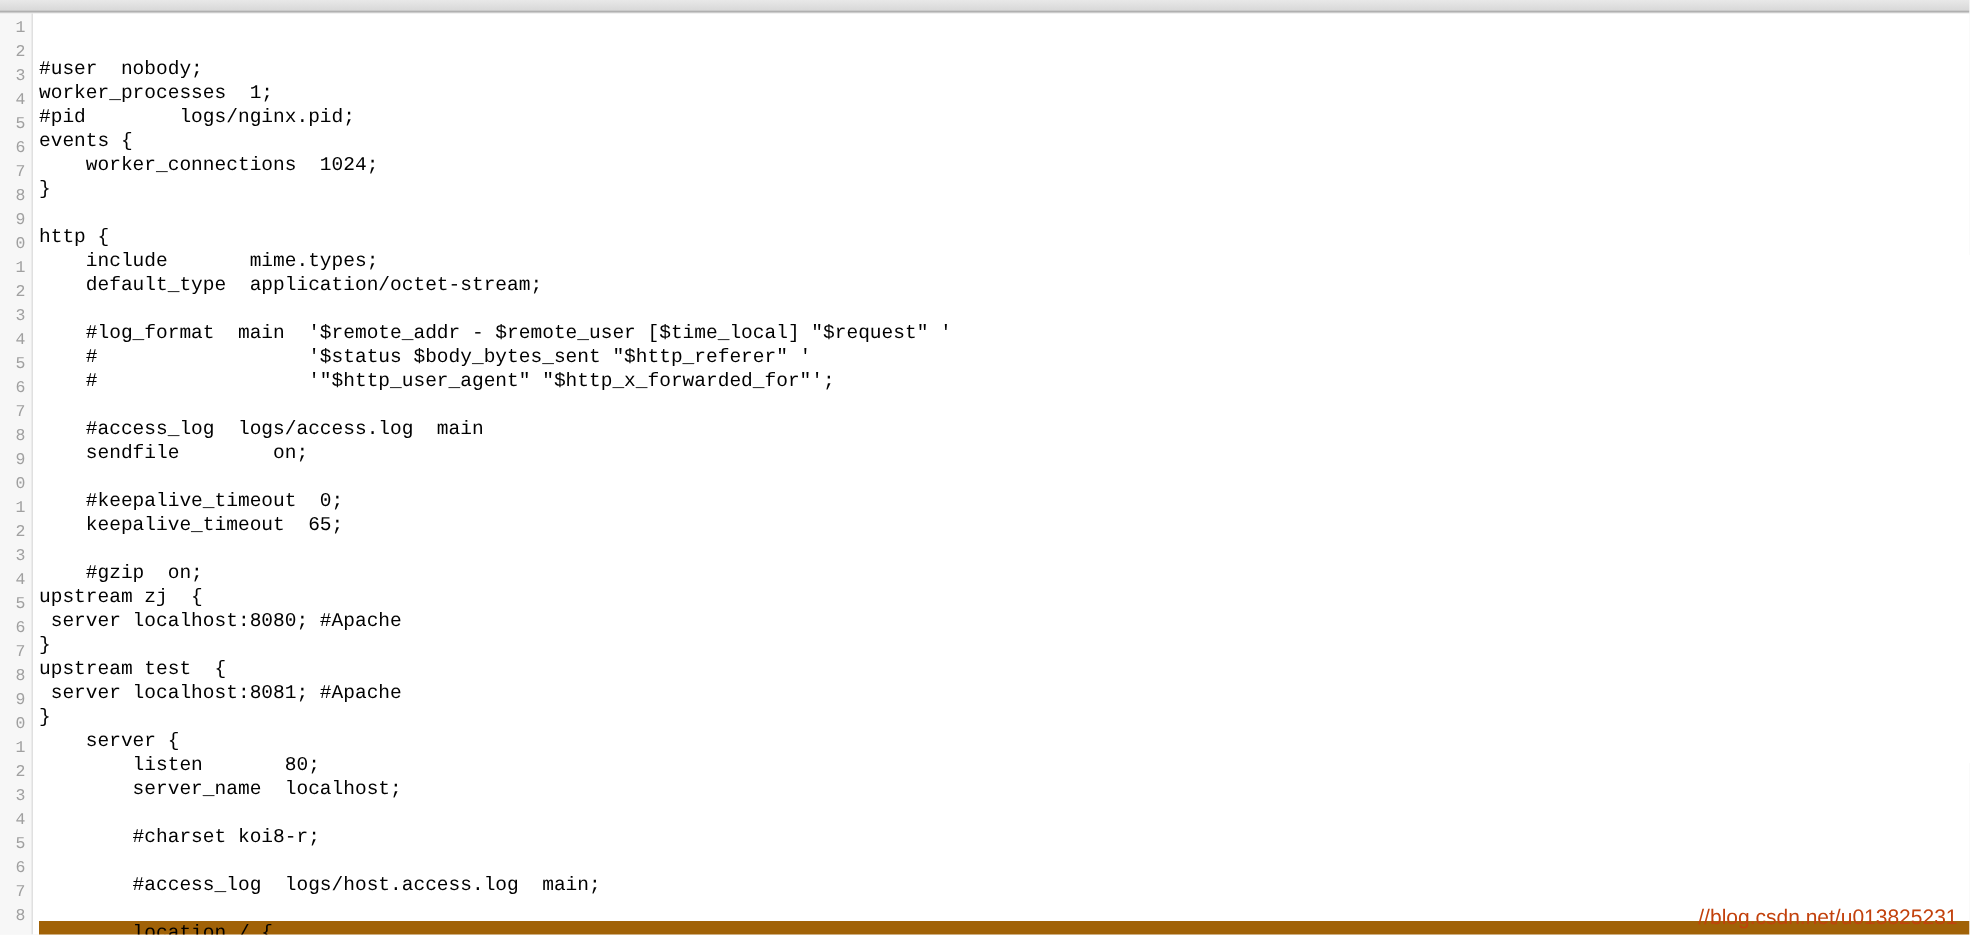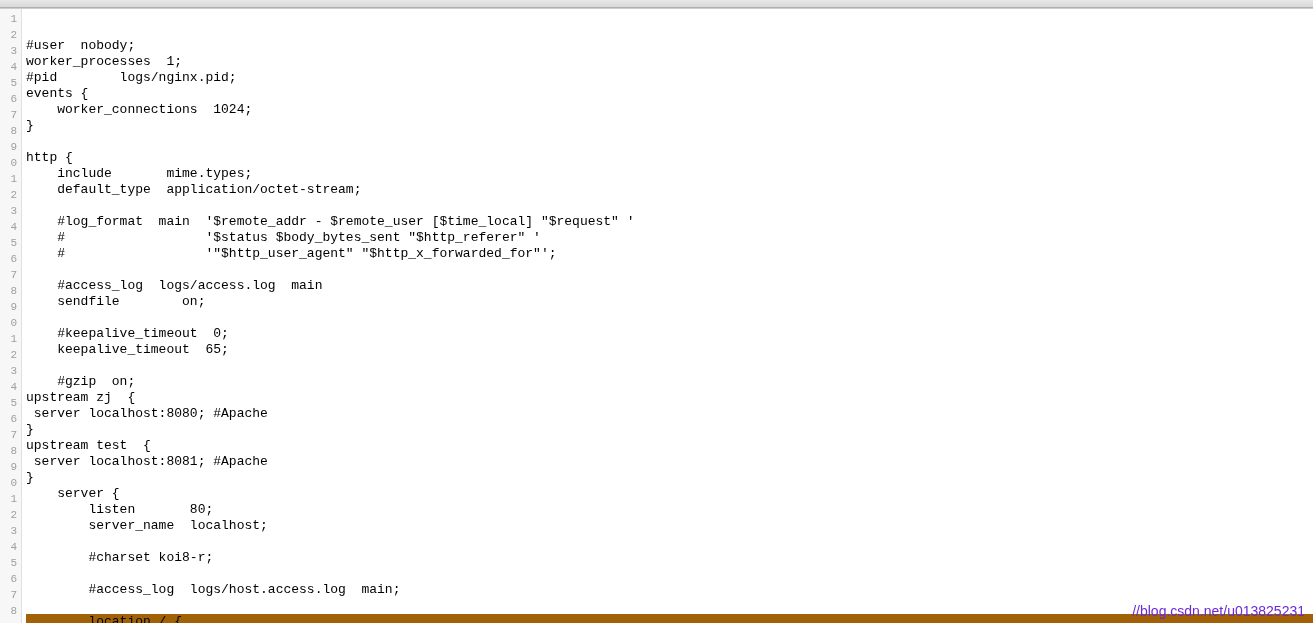--- a/index.html
+++ b/index.html
@@ -58,21 +58,21 @@
   height: 16px;
   white-space: pre;
 }
 .code-line.highlight {
   background: #a16207;
 }
 .watermark {
   position: absolute;
   right: 8px;
   bottom: 4px;
-  color: #6d28d9;
+  color: #c2410c;
   font-family: Arial, sans-serif;
   font-size: 14px;
   pointer-events: none;
 }
 </style>
 </head>
 <body>
 
 <div class="tab-bar"></div>
 

